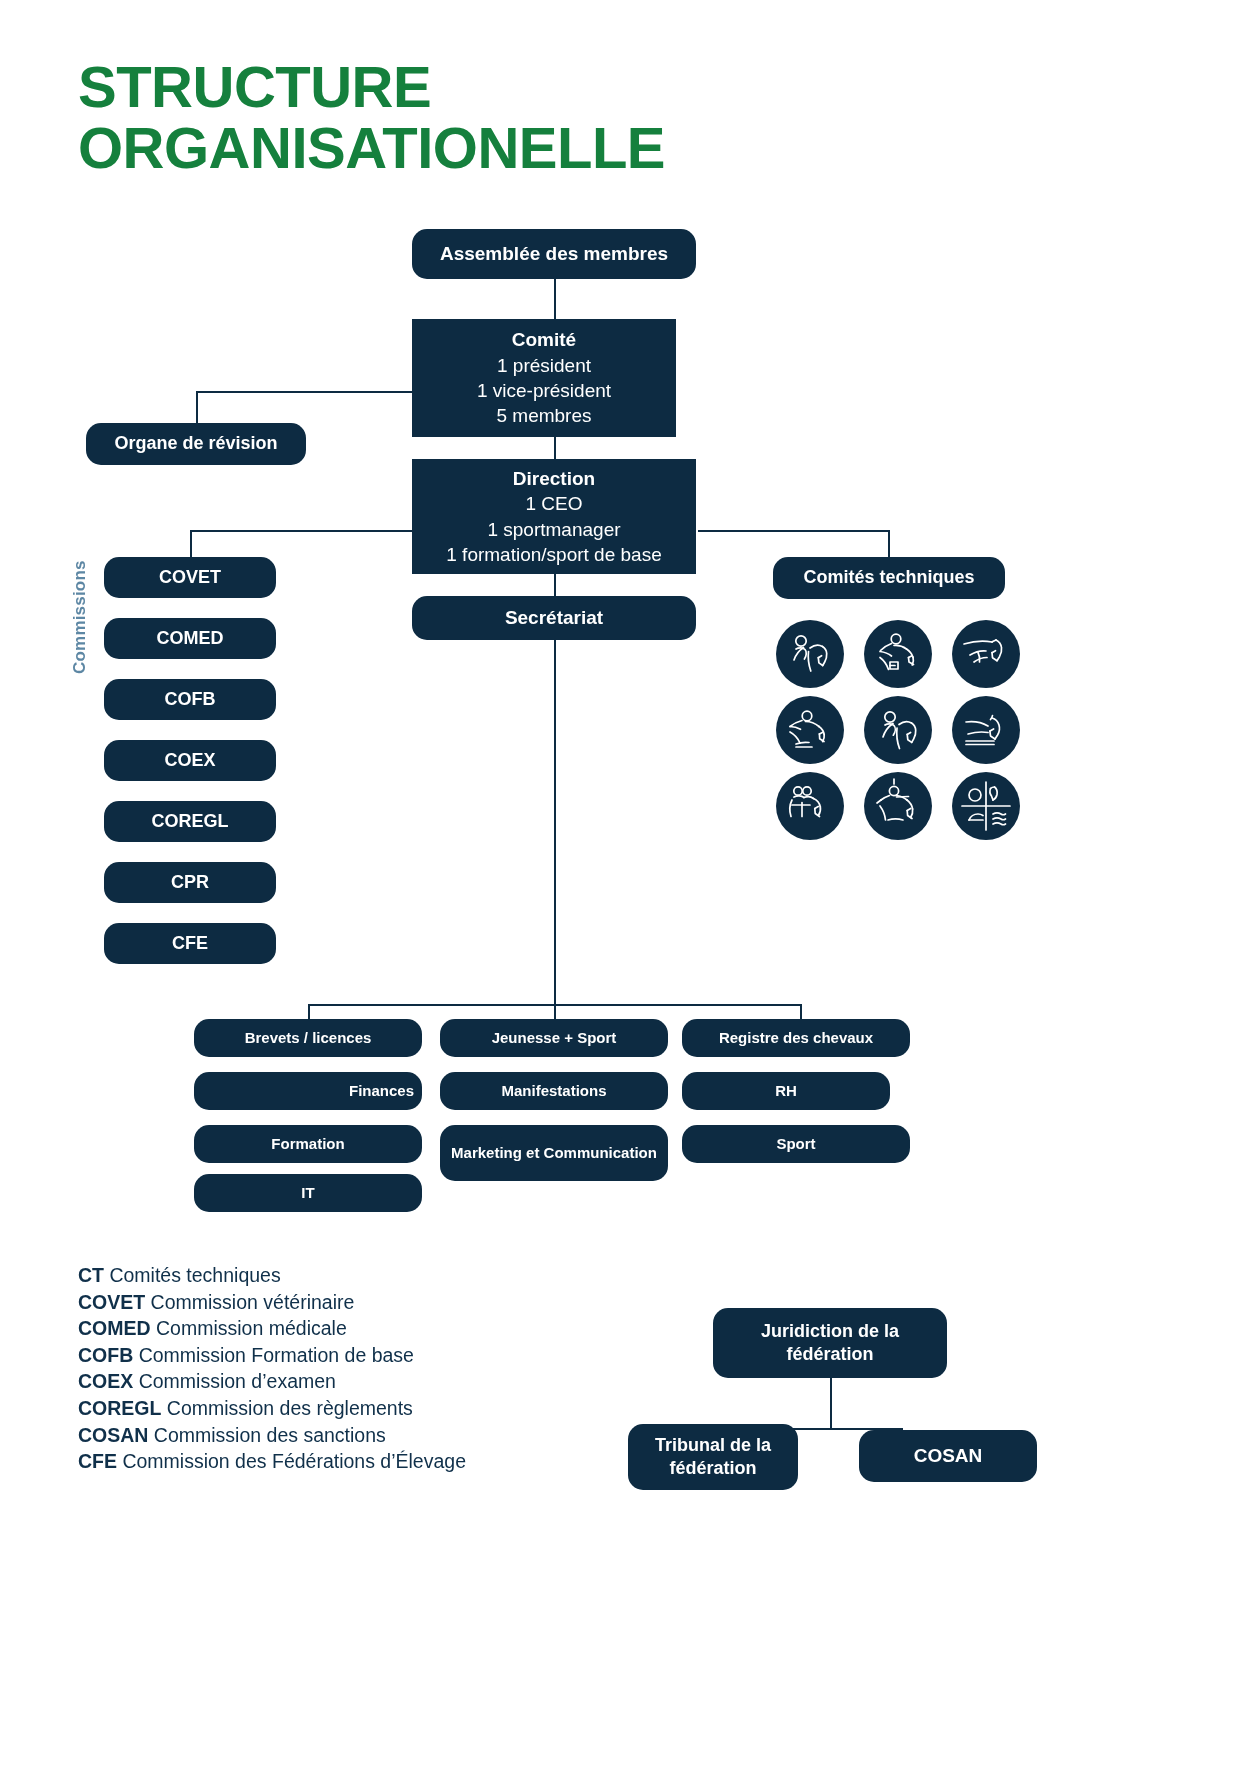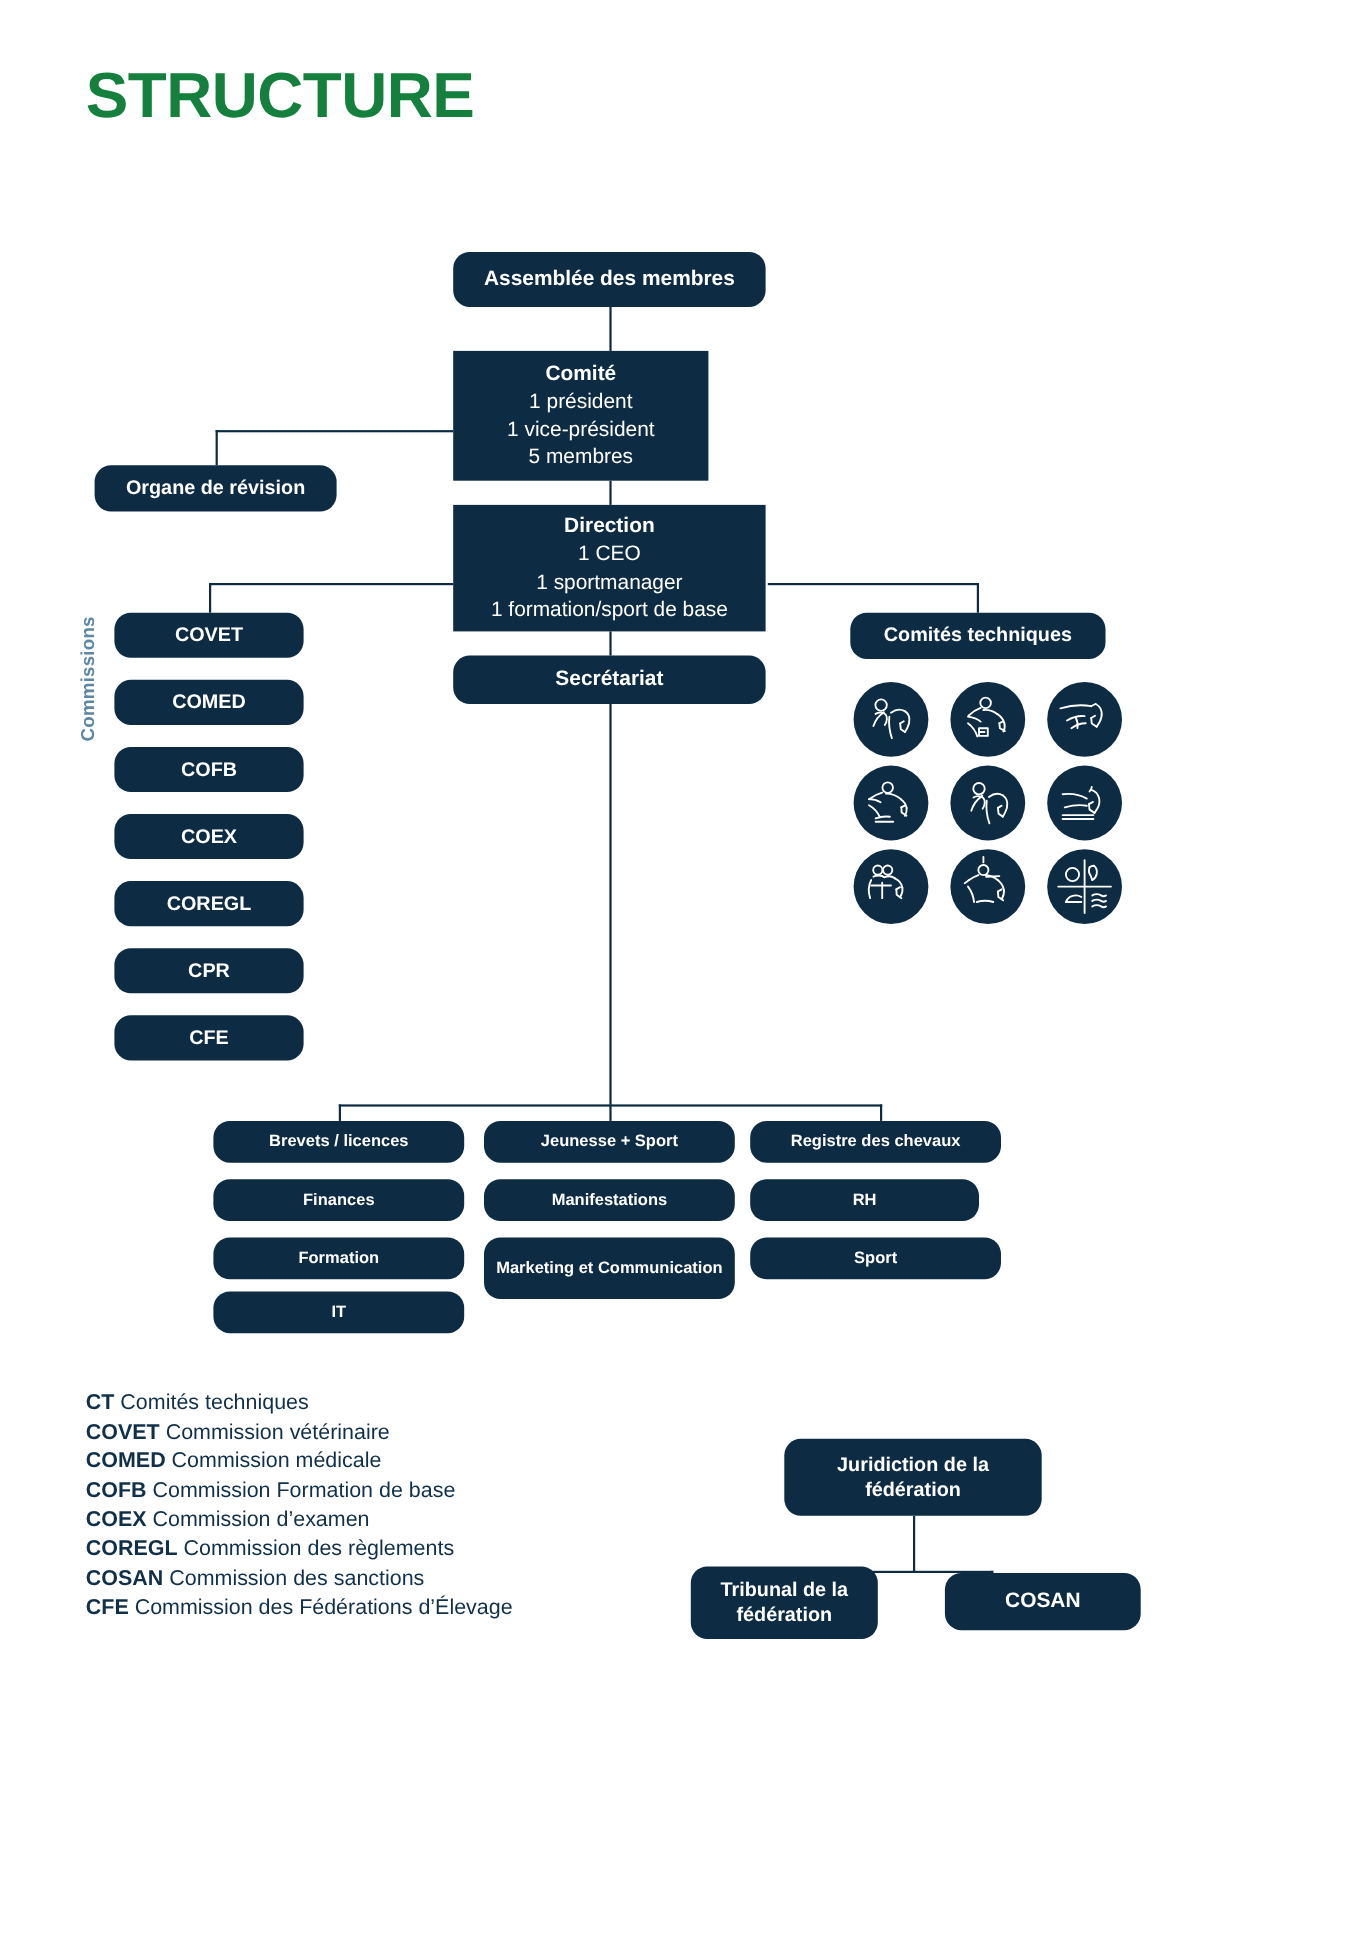--- a/index.html
+++ b/index.html
@@ -99,20 +99,21 @@
     color: #10304a;
   }
   .legend .row { white-space: nowrap; }
   .legend .abbr { font-weight: bold; }
 </style>
 </head>
 <body>
 
 <div class="title">
   <span>STRUCTURE</span>
+  <span class="l2">ORGANISATIONELLE</span>
 </div>
 
 <div class="ln v" style="left:554px; top:279px; height:40px;"></div>
 
 <div class="ln h" style="left:196px; top:391px; width:216px;"></div>
 <div class="ln v" style="left:196px; top:391px; height:32px;"></div>
 
 <div class="ln v" style="left:554px; top:437px; height:22px;"></div>
 
 <div class="ln h" style="left:190px; top:530px; width:222px;"></div>
@@ -131,21 +132,21 @@
 
 <div class="ln v" style="left:830px; top:1378px; height:52px;"></div>
 <div class="ln h" style="left:758px; top:1428px; width:145px;"></div>
 <div class="ln v" style="left:758px; top:1428px; height:12px;"></div>
 <div class="ln v" style="left:901px; top:1428px; height:12px;"></div>
 
 <div class="box bold" style="left:412px; top:229px; width:284px; height:50px; font-size:19px;">
   <span>Assemblée des membres</span>
 </div>
 
-<div class="box" style="left:412px; top:319px; width:232px; height:118px; font-size:19px;">
+<div class="box" style="left:412px; top:319px; width:264px; height:118px; font-size:19px;">
   <span class="ttl">Comité</span>
   <span class="sub">1 président</span>
   <span class="sub">1 vice-président</span>
   <span class="sub">5 membres</span>
 </div>
 
 <div class="box bold" style="left:86px; top:423px; width:220px; height:42px; font-size:18px;">
   <span>Organe de révision</span>
 </div>
 
@@ -321,21 +322,21 @@
       <path d="M37 43c2.5-1.5 5.5-1.5 8 0 1.5 1 3 1 4.5 0"></path>
       <path d="M37 48c2.5-1.5 5.5-1.5 8 0 1.5 1 3 1 4.5 0"></path>
     </svg>
   </div>
 
 </div>
 
 <div class="box bold" style="left:194px; top:1019px; width:228px; height:38px; font-size:15px;">
   <span>Brevets / licences</span>
 </div>
-<div class="box bold" style="left:194px; top:1072px; width:228px; height:38px; font-size:15px;">
+<div class="box bold" style="left:194px; top:1072px; width:228px; height:38px; font-size:15px;align-items:flex-end;">
   <span>Finances</span>
 </div>
 <div class="box bold" style="left:194px; top:1125px; width:228px; height:38px; font-size:15px;">
   <span>Formation</span>
 </div>
 <div class="box bold" style="left:194px; top:1174px; width:228px; height:38px; font-size:15px;">
   <span>IT</span>
 </div>
 
 <div class="box bold" style="left:440px; top:1019px; width:228px; height:38px; font-size:15px;">

